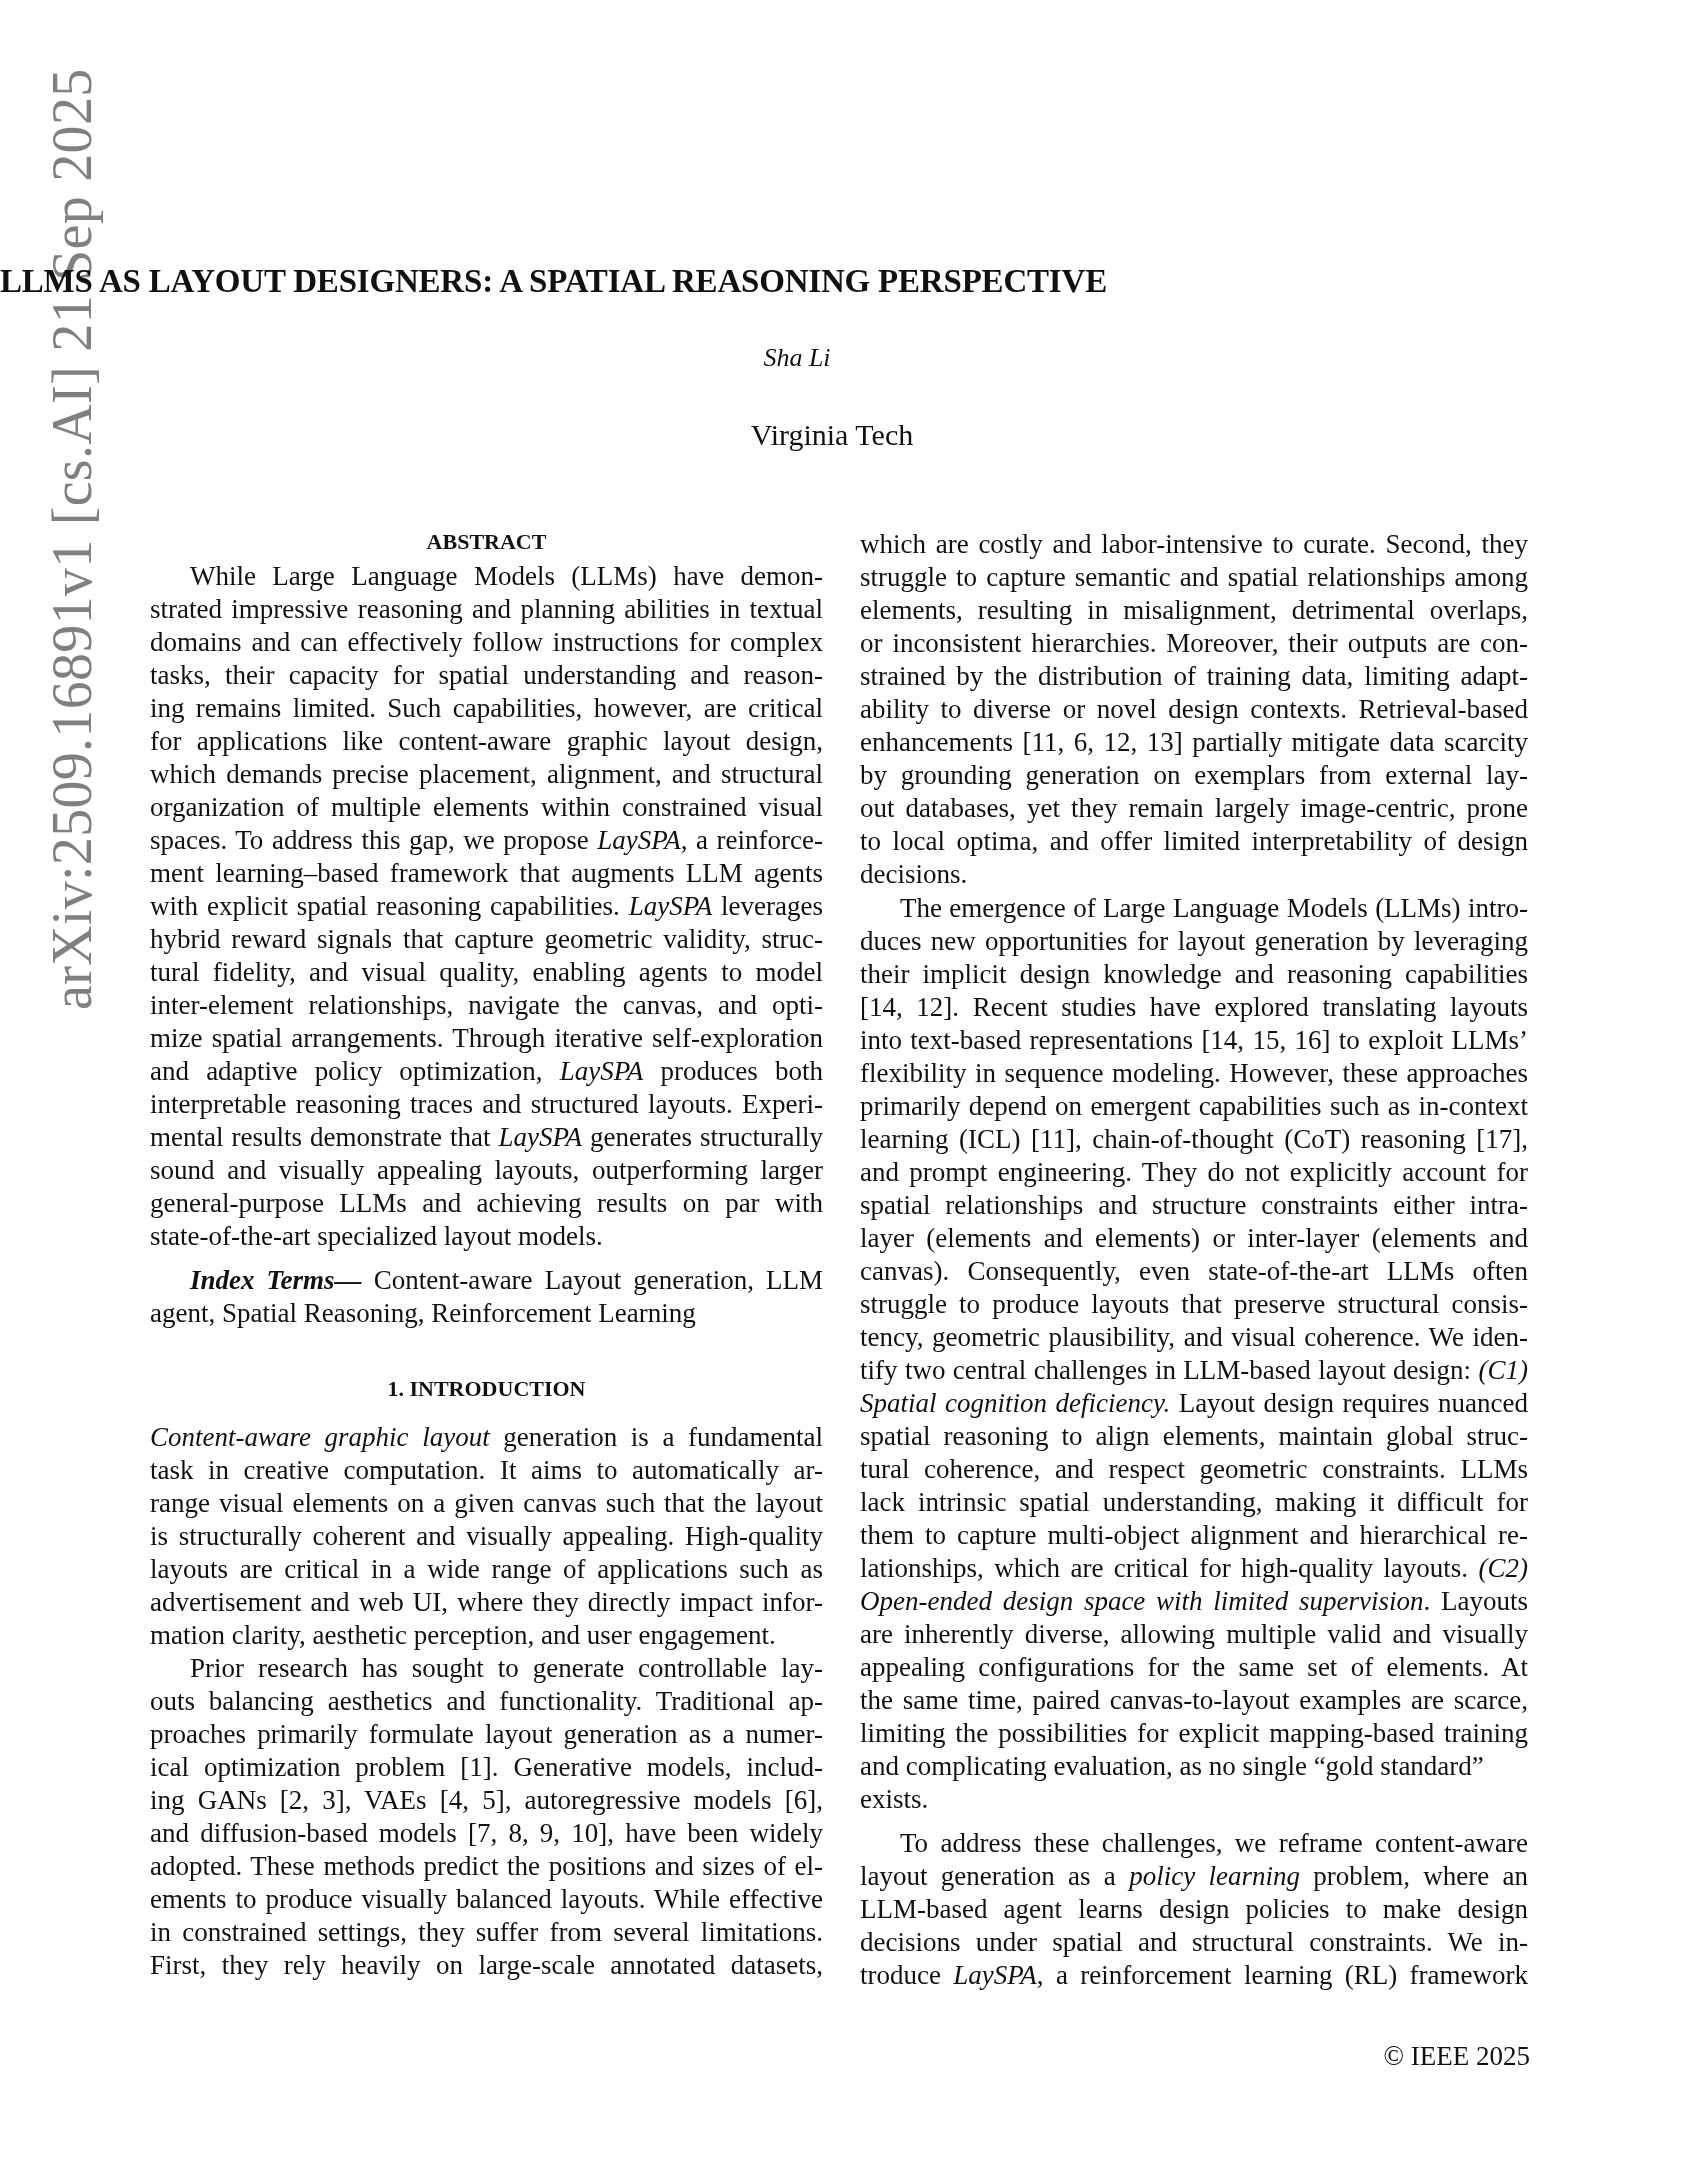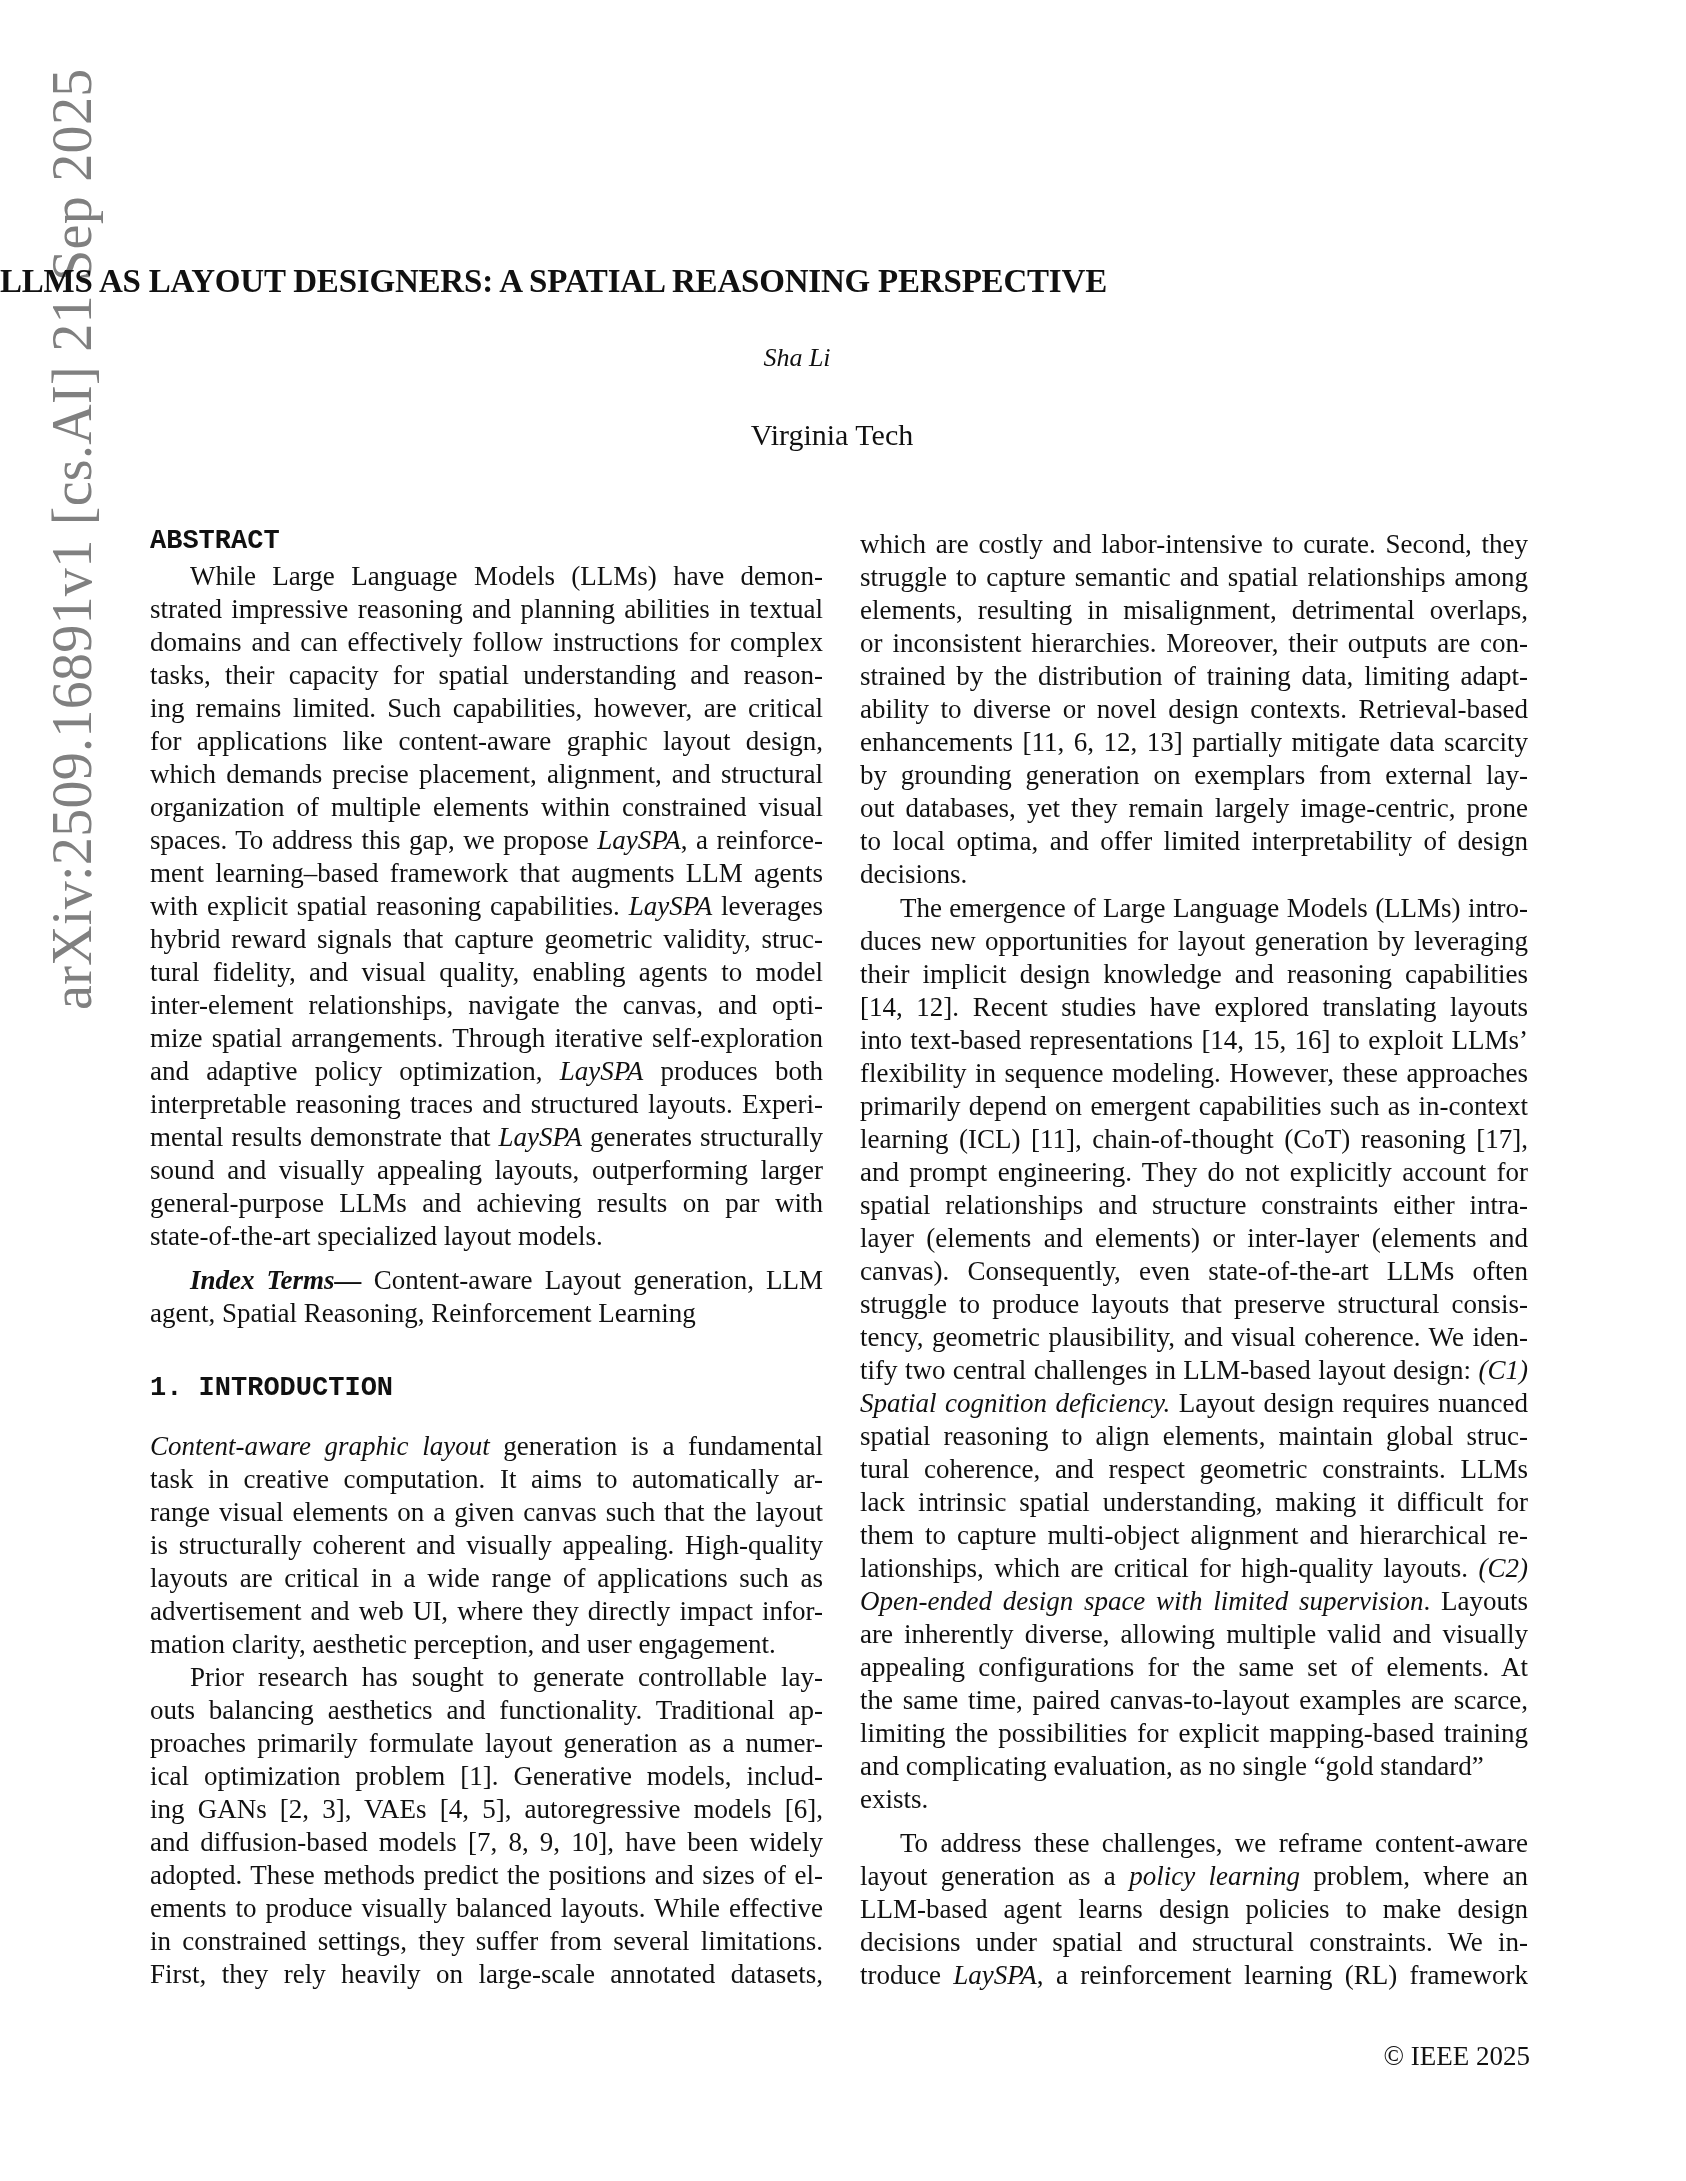--- a/index.html
+++ b/index.html
@@ -12,23 +12,23 @@
             font-size: 26px; line-height: 40px; }
   #affil { left: 0; width: 1664px; top: 415px; text-align: center; font-size: 30px; line-height: 40px; }
   #sidebar { left: 51px; top: 1010px; width: 0; height: 0; }
   #sidebar span { position: absolute; left: 0; top: 0; transform-origin: 0 0; transform: rotate(-90deg);
                   white-space: nowrap; font-size: 56px; color: #808080; line-height: 42px;
                   letter-spacing: 0.3px; }
   .col { position: absolute; top: 525px; font-size: 27px; line-height: 33px; text-align: justify; }
   #left { left: 150px; width: 673px; }
   #right { left: 860px; width: 668px; top: 528px; }
   .gap { margin-top: 11px !important; }
-  h2 { margin: 0; font-size: 27px; font-weight: bold; line-height: 33px; font-family: Liberation Mono, monospace; }
+  h2 { margin: 0; font-size: 22px; font-weight: bold; text-align: center; line-height: 33px; }
   h2.abst { margin-bottom: 1.8px; }
-  h2.intro { margin-top: 42px; margin-bottom: 25px; }
+  h2.intro { margin-top: 42px; margin-bottom: 16px; }
   .it { font-style: italic; }
   .bi { font-weight: bold; font-style: italic; }
   .ln { display: block; text-align: justify; text-align-last: justify; white-space: nowrap; }
   .ln.last { text-align-last: left; }
   .ln.ind { padding-left: 40px; }
   #copyright { right: 156px; top: 2040px; font-size: 27px; line-height: 33px; }
 </style>
 </head>
 <body>
 

